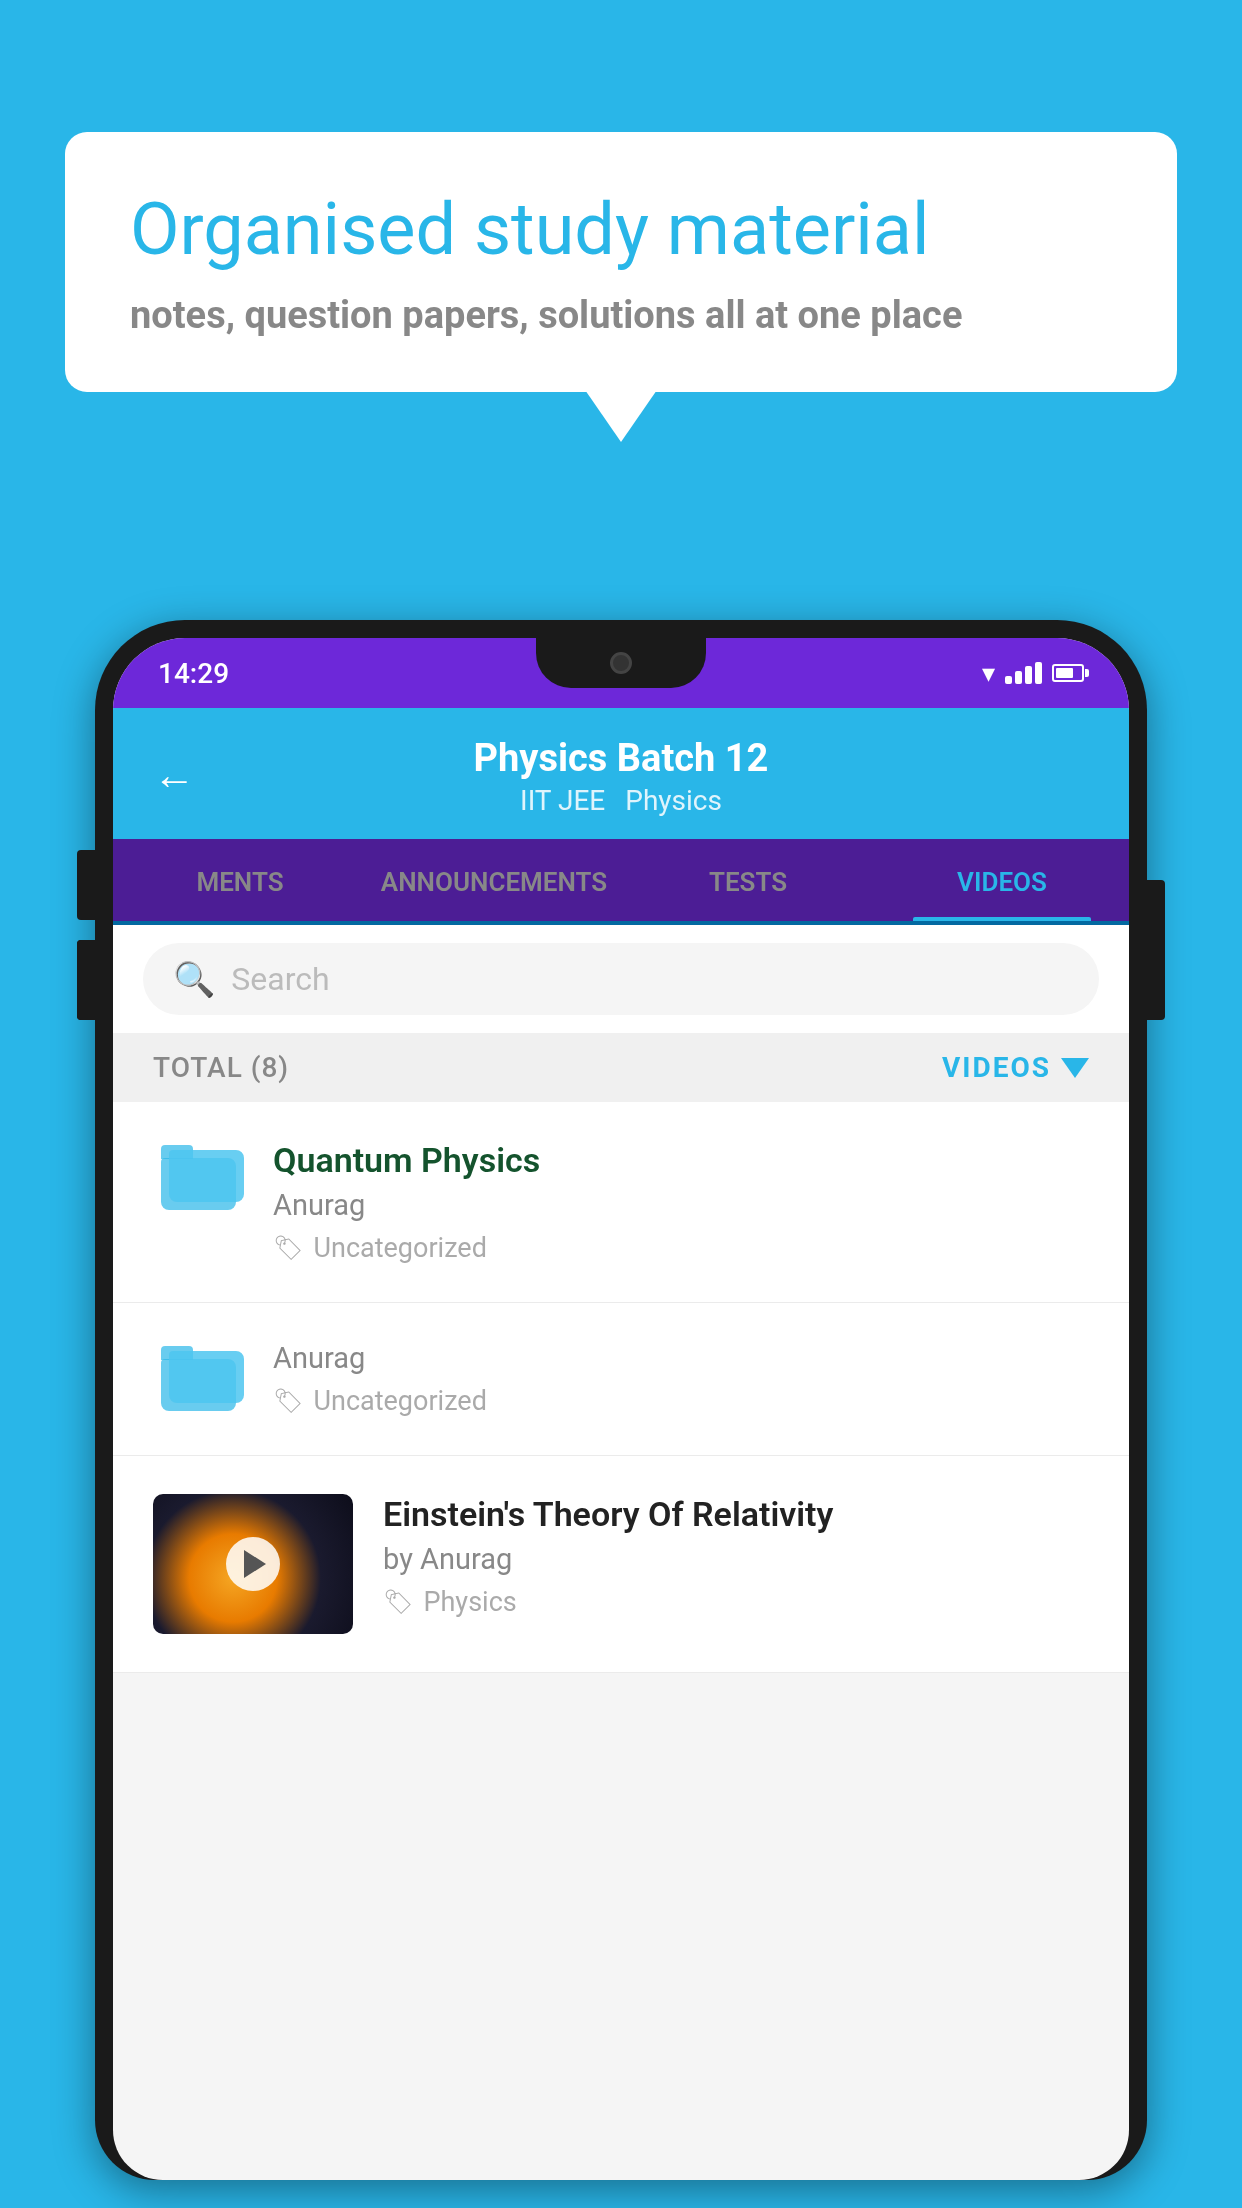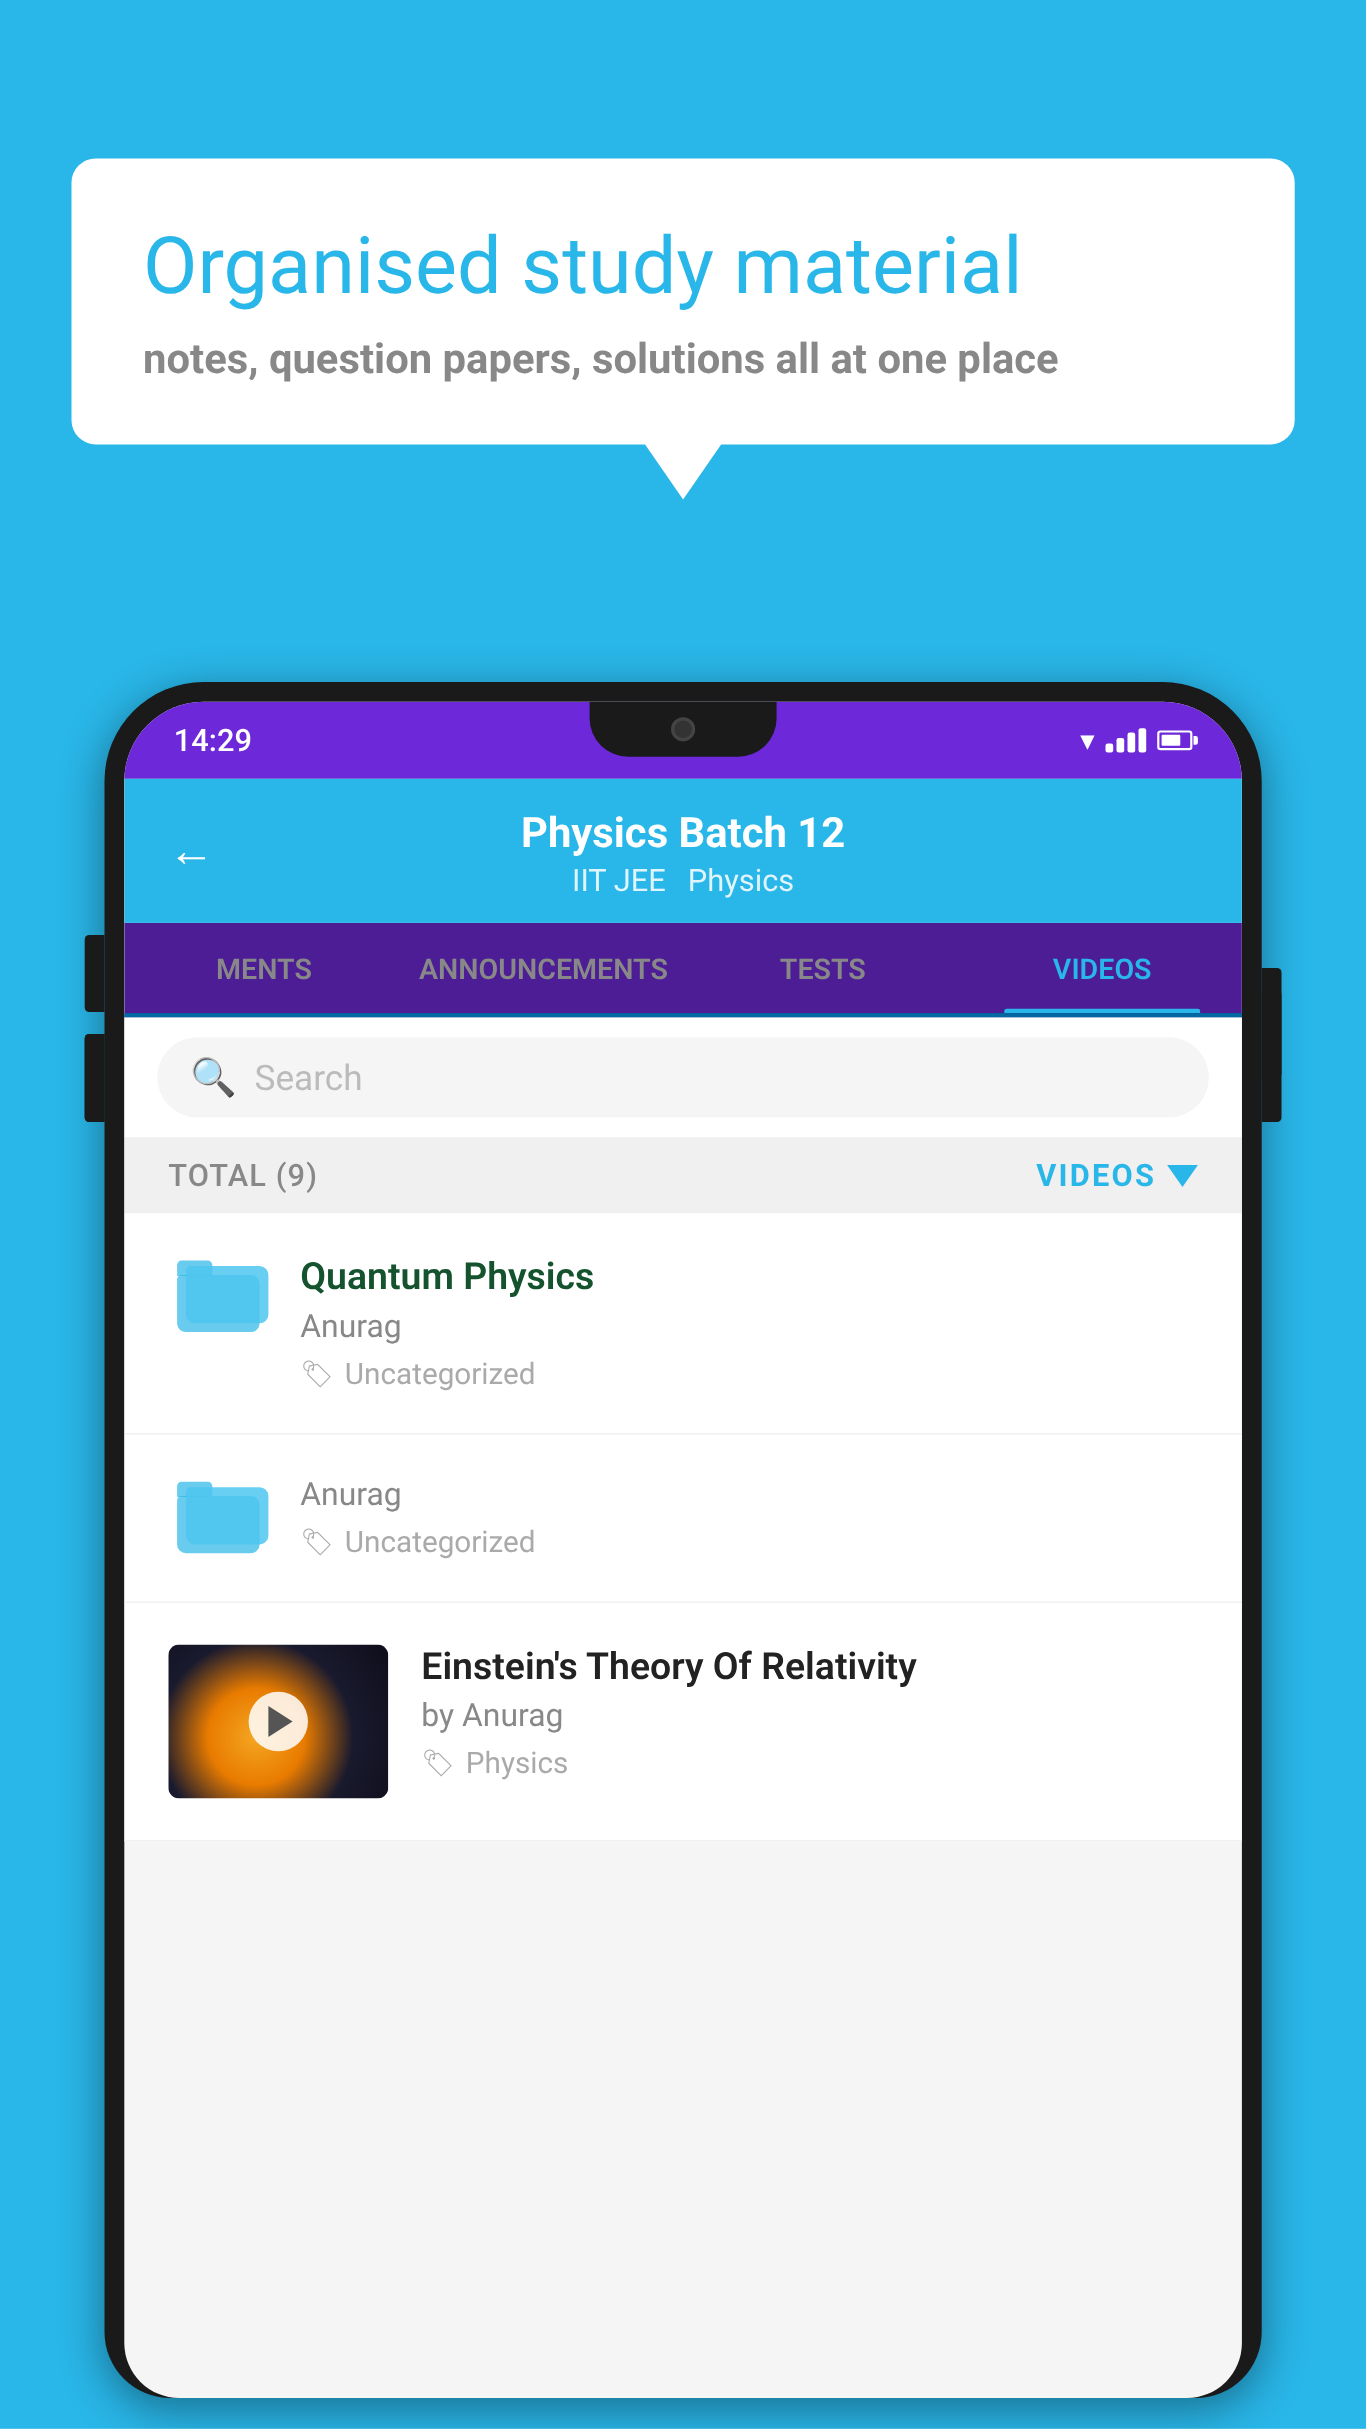--- a/index.html
+++ b/index.html
@@ -9,21 +9,21 @@
       height: 2208px;
       background-color: #29b6e8;
       font-family: 'Roboto', Arial, sans-serif;
       overflow: hidden;
       position: relative;
     }
 
     
     .speech-bubble-wrapper {
       position: absolute;
-      top: 144px;
+      top: 132px;
       left: 65px;
       right: 65px;
     }
 
     .speech-bubble {
       background: white;
       border-radius: 22px;
       padding: 55px 65px 55px 65px;
       position: relative;
     }
@@ -589,21 +589,21 @@
       </div>
 
       <div class="search-container">
         <div class="search-input-wrapper">
           <span class="search-icon-svg">🔍</span>
           <span class="search-placeholder">Search</span>
         </div>
       </div>
 
       <div class="filter-bar">
-        <span class="total-label">TOTAL (9)</span>
+        <span class="total-label">TOTAL (8)</span>
         <div class="filter-btn">
           <span>VIDEOS</span>
           <div class="filter-triangle"></div>
         </div>
       </div>
 
       <div class="video-list">
 
         <div class="video-item">
           <div class="video-icon-wrapper">

